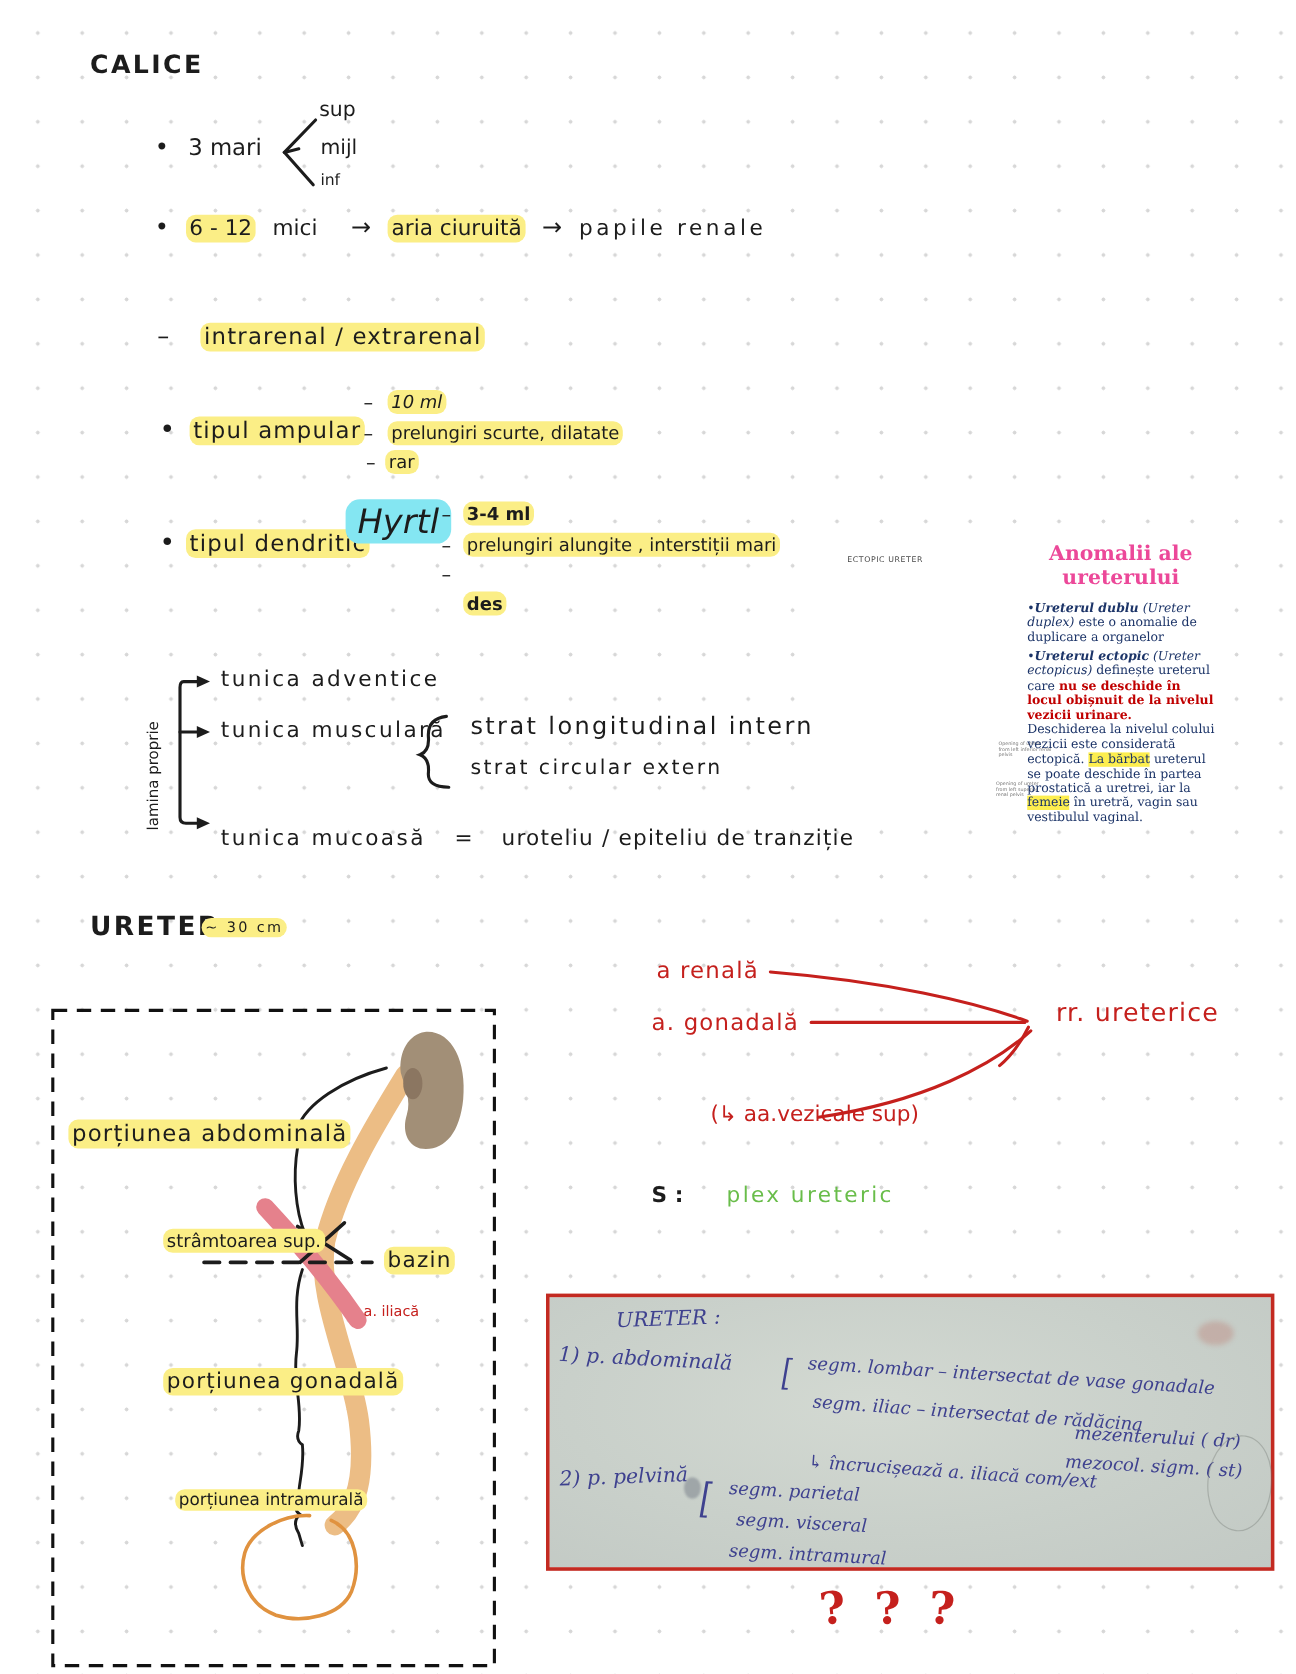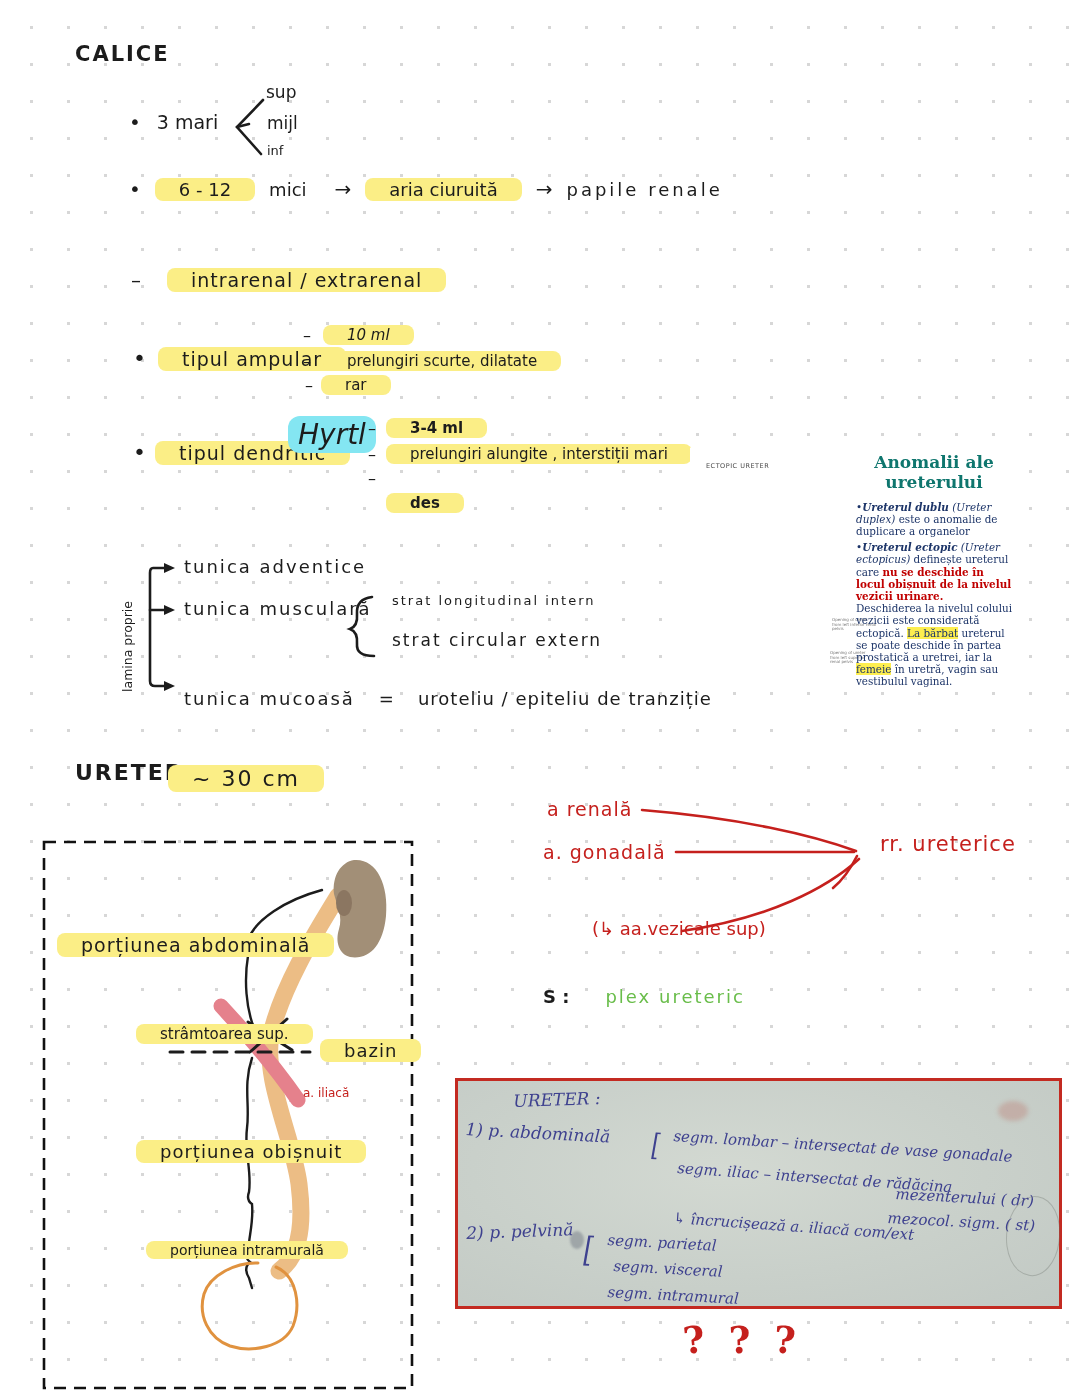--- a/index.html
+++ b/index.html
@@ -6,30 +6,30 @@
   #page{
     position:relative; width:1080px; height:1395px; overflow:hidden;
     background-color:#ffffff;
     background-image:radial-gradient(circle,#d7d7d7 1.5px,transparent 1.8px);
     background-size:37px 37px; background-position:13px 9px;
     font-family:"DejaVu Sans",sans-serif; color:#1c1c1c;
   }
   .abs{position:absolute;}
   .hw{font-family:"DejaVu Sans",sans-serif; color:#1c1c1c; white-space:nowrap;}
   .hw-b{font-weight:bold; letter-spacing:2px;}
-  .hl{background:#fbee86; border-radius:8px; padding:1px 24px;}
+  .hl{background:#fbee86; border-radius:8px; padding:1px 3px;}
   .hl-cyan{background:#84e6f2; border-radius:12px; padding:2px 10px;}
   .red-hw{color:#c5201d;}
   .green-hw{color:#69bd4a;}
   .row{display:flex; align-items:baseline;}
   .vertical{transform:rotate(-90deg); transform-origin:left top; white-space:nowrap;}
   
   #anomalii-box{background:#ffffff;}
   .anom-text{font-family:"DejaVu Serif","Liberation Serif",serif; color:#1c3468;}
-  .anom-title{font-weight:bold; text-align:center; font-size:17px; line-height:1.2; color:#0f766e;}
+  .anom-title{font-weight:bold; text-align:center; font-size:17px; line-height:1.2; color:#ec4899;}
   .anom-body{font-size:10.4px; line-height:1.17; text-align:left;}
   .anom-red{color:#c00000; font-weight:bold;}
   .anom-hl{background:#fdee4f;}
   .anom-bold{font-weight:bold; font-style:italic;}
   .anom-ital{font-style:italic;}
   .tiny-label{font-size:6.5px; letter-spacing:.5px; color:#4a4a4a; font-family:"DejaVu Sans",sans-serif;}
   .micro{font-size:4px; line-height:1.15; color:#777; font-family:"DejaVu Sans",sans-serif;}
   
   #photo{
     background:radial-gradient(ellipse at 45% 40%, #d3d9d2 0%, #c9d0ca 55%, #c2c9c4 100%);
@@ -172,21 +172,21 @@
   <div class="abs hw" style="left:368px;top:419px;font-size:16px;">–</div>
   <div class="abs hw hl" style="left:386px;top:418px;font-size:15px;font-weight:bold;">3-4 ml</div>
   <div class="abs hw" style="left:368px;top:445px;font-size:16px;">–</div>
   <div class="abs hw hl" style="left:386px;top:444px;font-size:15px;text-align:center;">prelungiri alungite , interstiții mari</div>
   <div class="abs hw" style="left:368px;top:469px;font-size:16px;">–</div>
   <div class="abs hw hl" style="left:386px;top:468px;font-size:15px;font-weight:bold;margin-top:25px;">des</div>
 
   <div class="abs hw vertical" style="left:120px;top:692px;font-size:12.5px;">lamina proprie</div>
   <div class="abs hw" style="left:184px;top:556px;font-size:18px;letter-spacing:2px;">tunica adventice</div>
   <div class="abs hw" style="left:184px;top:598px;font-size:18px;letter-spacing:2px;">tunica musculară</div>
-  <div class="abs hw" style="left:392px;top:593px;font-size:13px;letter-spacing:2px;">strat longitudinal intern</div>
+  <div class="abs hw" style="left:392px;top:593px;font-size:20px;letter-spacing:2px;">strat longitudinal intern</div>
   <div class="abs hw" style="left:392px;top:630px;font-size:17px;letter-spacing:2px;">strat circular extern</div>
   <div class="abs row" style="left:184px;top:672px;gap:24px;margin-top:16px;">
     <span class="hw" style="font-size:18px;letter-spacing:2px;">tunica mucoasă</span>
     <span class="hw" style="font-size:18px;">=</span>
     <span class="hw" style="font-size:18px;letter-spacing:1px;">uroteliu / epiteliu de tranziție</span>
   </div>
 
   <div class="abs" id="anomalii-box" style="left:690px;top:448px;width:322px;height:238px;">
     <div class="abs tiny-label" style="left:16px;top:14px;">ECTOPIC URETER</div>
     <div class="abs micro" style="left:142px;top:170px;width:46px;">Opening of ureter from left inferior renal pelvis</div>
@@ -205,37 +205,37 @@
         <span>Deschiderea la nivelul colului vezicii este considerată ectopică.</span>
         <span class="anom-hl">La bărbat</span>
         <span>ureterul se poate deschide în partea prostatică a uretrei, iar la</span>
         <span class="anom-hl">femeie</span>
         <span>în uretră, vagin sau vestibulul vaginal.</span>
       </div>
     </div>
   </div>
 
   <div class="abs hw hw-b" style="left:75px;top:760px;font-size:22px;">URETER</div>
-  <div class="abs hw hl" style="left:168px;top:765px;font-size:22px;letter-spacing:2px;">~ 30 cm</div>
+  <div class="abs hw hl" style="left:168px;top:765px;font-size:12px;letter-spacing:2px;">~ 30 cm</div>
 
   <div class="abs hw red-hw" style="left:547px;top:798px;font-size:19px;letter-spacing:1px;">a renală</div>
   <div class="abs hw red-hw" style="left:543px;top:841px;font-size:19px;letter-spacing:1px;">a. gonadală</div>
   <div class="abs hw red-hw" style="left:592px;top:918px;font-size:18px;">(↳ aa.vezicale sup)</div>
   <div class="abs hw red-hw" style="left:880px;top:832px;font-size:21px;letter-spacing:1px;">rr. ureterice</div>
 
   <div class="abs row" style="left:543px;top:986px;gap:36px;">
     <span class="hw" style="font-size:18px;font-weight:bold;">S :</span>
     <span class="hw green-hw" style="font-size:18px;letter-spacing:2px;">plex ureteric</span>
   </div>
 
   <div class="abs hw hl" style="left:57px;top:933px;font-size:19px;letter-spacing:1px;">porțiunea abdominală</div>
   <div class="abs hw hl" style="left:136px;top:1024px;font-size:15px;">strâmtoarea sup.</div>
   <div class="abs hw hl" style="left:320px;top:1039px;font-size:18px;letter-spacing:1px;">bazin</div>
   <div class="abs hw red-hw" style="left:303px;top:1086px;font-size:12px;font-weight:normal;">a. iliacă</div>
-  <div class="abs hw hl" style="left:136px;top:1140px;font-size:18px;letter-spacing:1px;">porțiunea obișnuit</div>
+  <div class="abs hw hl" style="left:136px;top:1140px;font-size:18px;letter-spacing:1px;">porțiunea gonadală</div>
   <div class="abs hw hl" style="left:146px;top:1241px;font-size:14px;">porțiunea intramurală</div>
 
   <div class="abs" id="photo" style="left:455px;top:1078px;width:607px;height:231px;">
     <div class="ph" style="left:55px;top:10px;font-size:17px;transform:rotate(-2deg);">URETER :</div>
     <div class="ph" style="left:8px;top:38px;font-size:17px;transform:rotate(3deg);">1) p. abdominală</div>
     <div class="ph" style="left:194px;top:46px;font-size:30px;transform:scaleX(0.75) rotate(2deg);">[</div>
     <div class="ph" style="left:216px;top:46px;font-size:15px;transform:rotate(3.5deg);">segm. lombar – intersectat de vase gonadale</div>
     <div class="ph" style="left:220px;top:78px;font-size:15px;transform:rotate(4deg);">segm. iliac – intersectat de rădăcina</div>
     <div class="ph" style="left:438px;top:104px;font-size:15px;transform:rotate(3deg);">mezenterului ( dr)</div>
     <div class="ph" style="left:430px;top:128px;font-size:15px;transform:rotate(3deg);">mezocol. sigm. ( st)</div>

